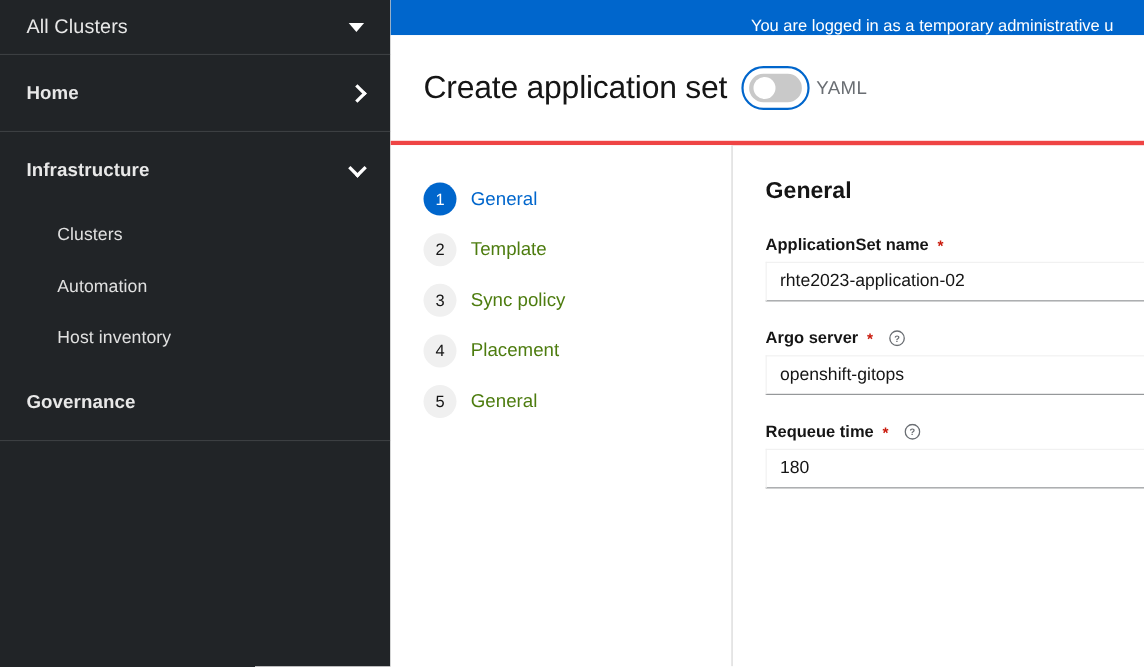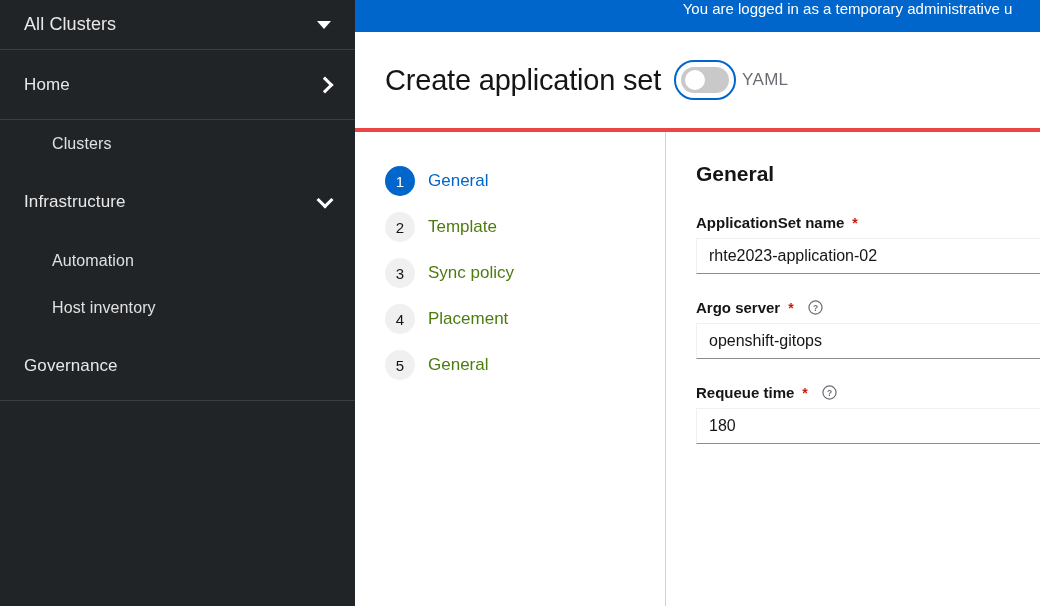--- a/index.html
+++ b/index.html
@@ -23,21 +23,21 @@
   .sb-row {
     position: relative;
     display: flex; align-items: center;
     padding: 0 24px;
     color: #e8e8e8;
     font-size: 17px;
     letter-spacing: .1px;
   }
   .sb-divider { border-bottom: 1px solid #3c3f42; }
   .sb-top { height: 50px; font-size: 18px; }
-  .sb-section { height: 70px; }
+  .sb-section { height: 70px; font-weight: bold; }
   .sb-section .sb-label { flex: 1 1 auto; }
   .sb-sub {
     height: 47px;
     padding-left: 52px;
     font-size: 16px;
     color: #e0e0e0;
   }
   .sb-active { background: #4f5255; }
   .sb-partial { height: 28px; }
   .caret {
@@ -60,21 +60,21 @@
     flex: 1 1 auto; position: relative;
     background: #ffffff;
     overflow: hidden;
   }
 
   .banner {
     height: 32px; width: 100%;
     background: #0066CC;
     color: #ffffff;
     font-size: 15px;
-    display: flex; align-items: flex-start; justify-content: center;
+    display: flex; align-items: flex-end; justify-content: center;
     white-space: nowrap;
     overflow: hidden;
     padding-left: 300px;
   }
 
   .titlebar {
     height: 100px;
     display: flex; align-items: center;
     padding: 0 0 0 30px;
     gap: 20px;
@@ -197,27 +197,27 @@
     <div class="sb-row sb-top sb-divider">
       <span>All Clusters</span>
       <span class="caret"></span>
     </div>
 
     <div class="sb-row sb-section sb-divider">
       <span class="sb-label">Home</span>
       <span class="chev chev-right"></span>
     </div>
 
-    <div class="sb-row sb-sub">
-      <span>Clusters</span>
-    </div>
-
     <div class="sb-row sb-section">
       <span class="sb-label">Infrastructure</span>
       <span class="chev chev-down"></span>
+    </div>
+
+    <div class="sb-row sb-sub">
+      <span>Clusters</span>
     </div>
     <div class="sb-row sb-sub">
       <span>Automation</span>
     </div>
     <div class="sb-row sb-sub">
       <span>Host inventory</span>
     </div>
 
 
     <div class="sb-row sb-section sb-divider">

